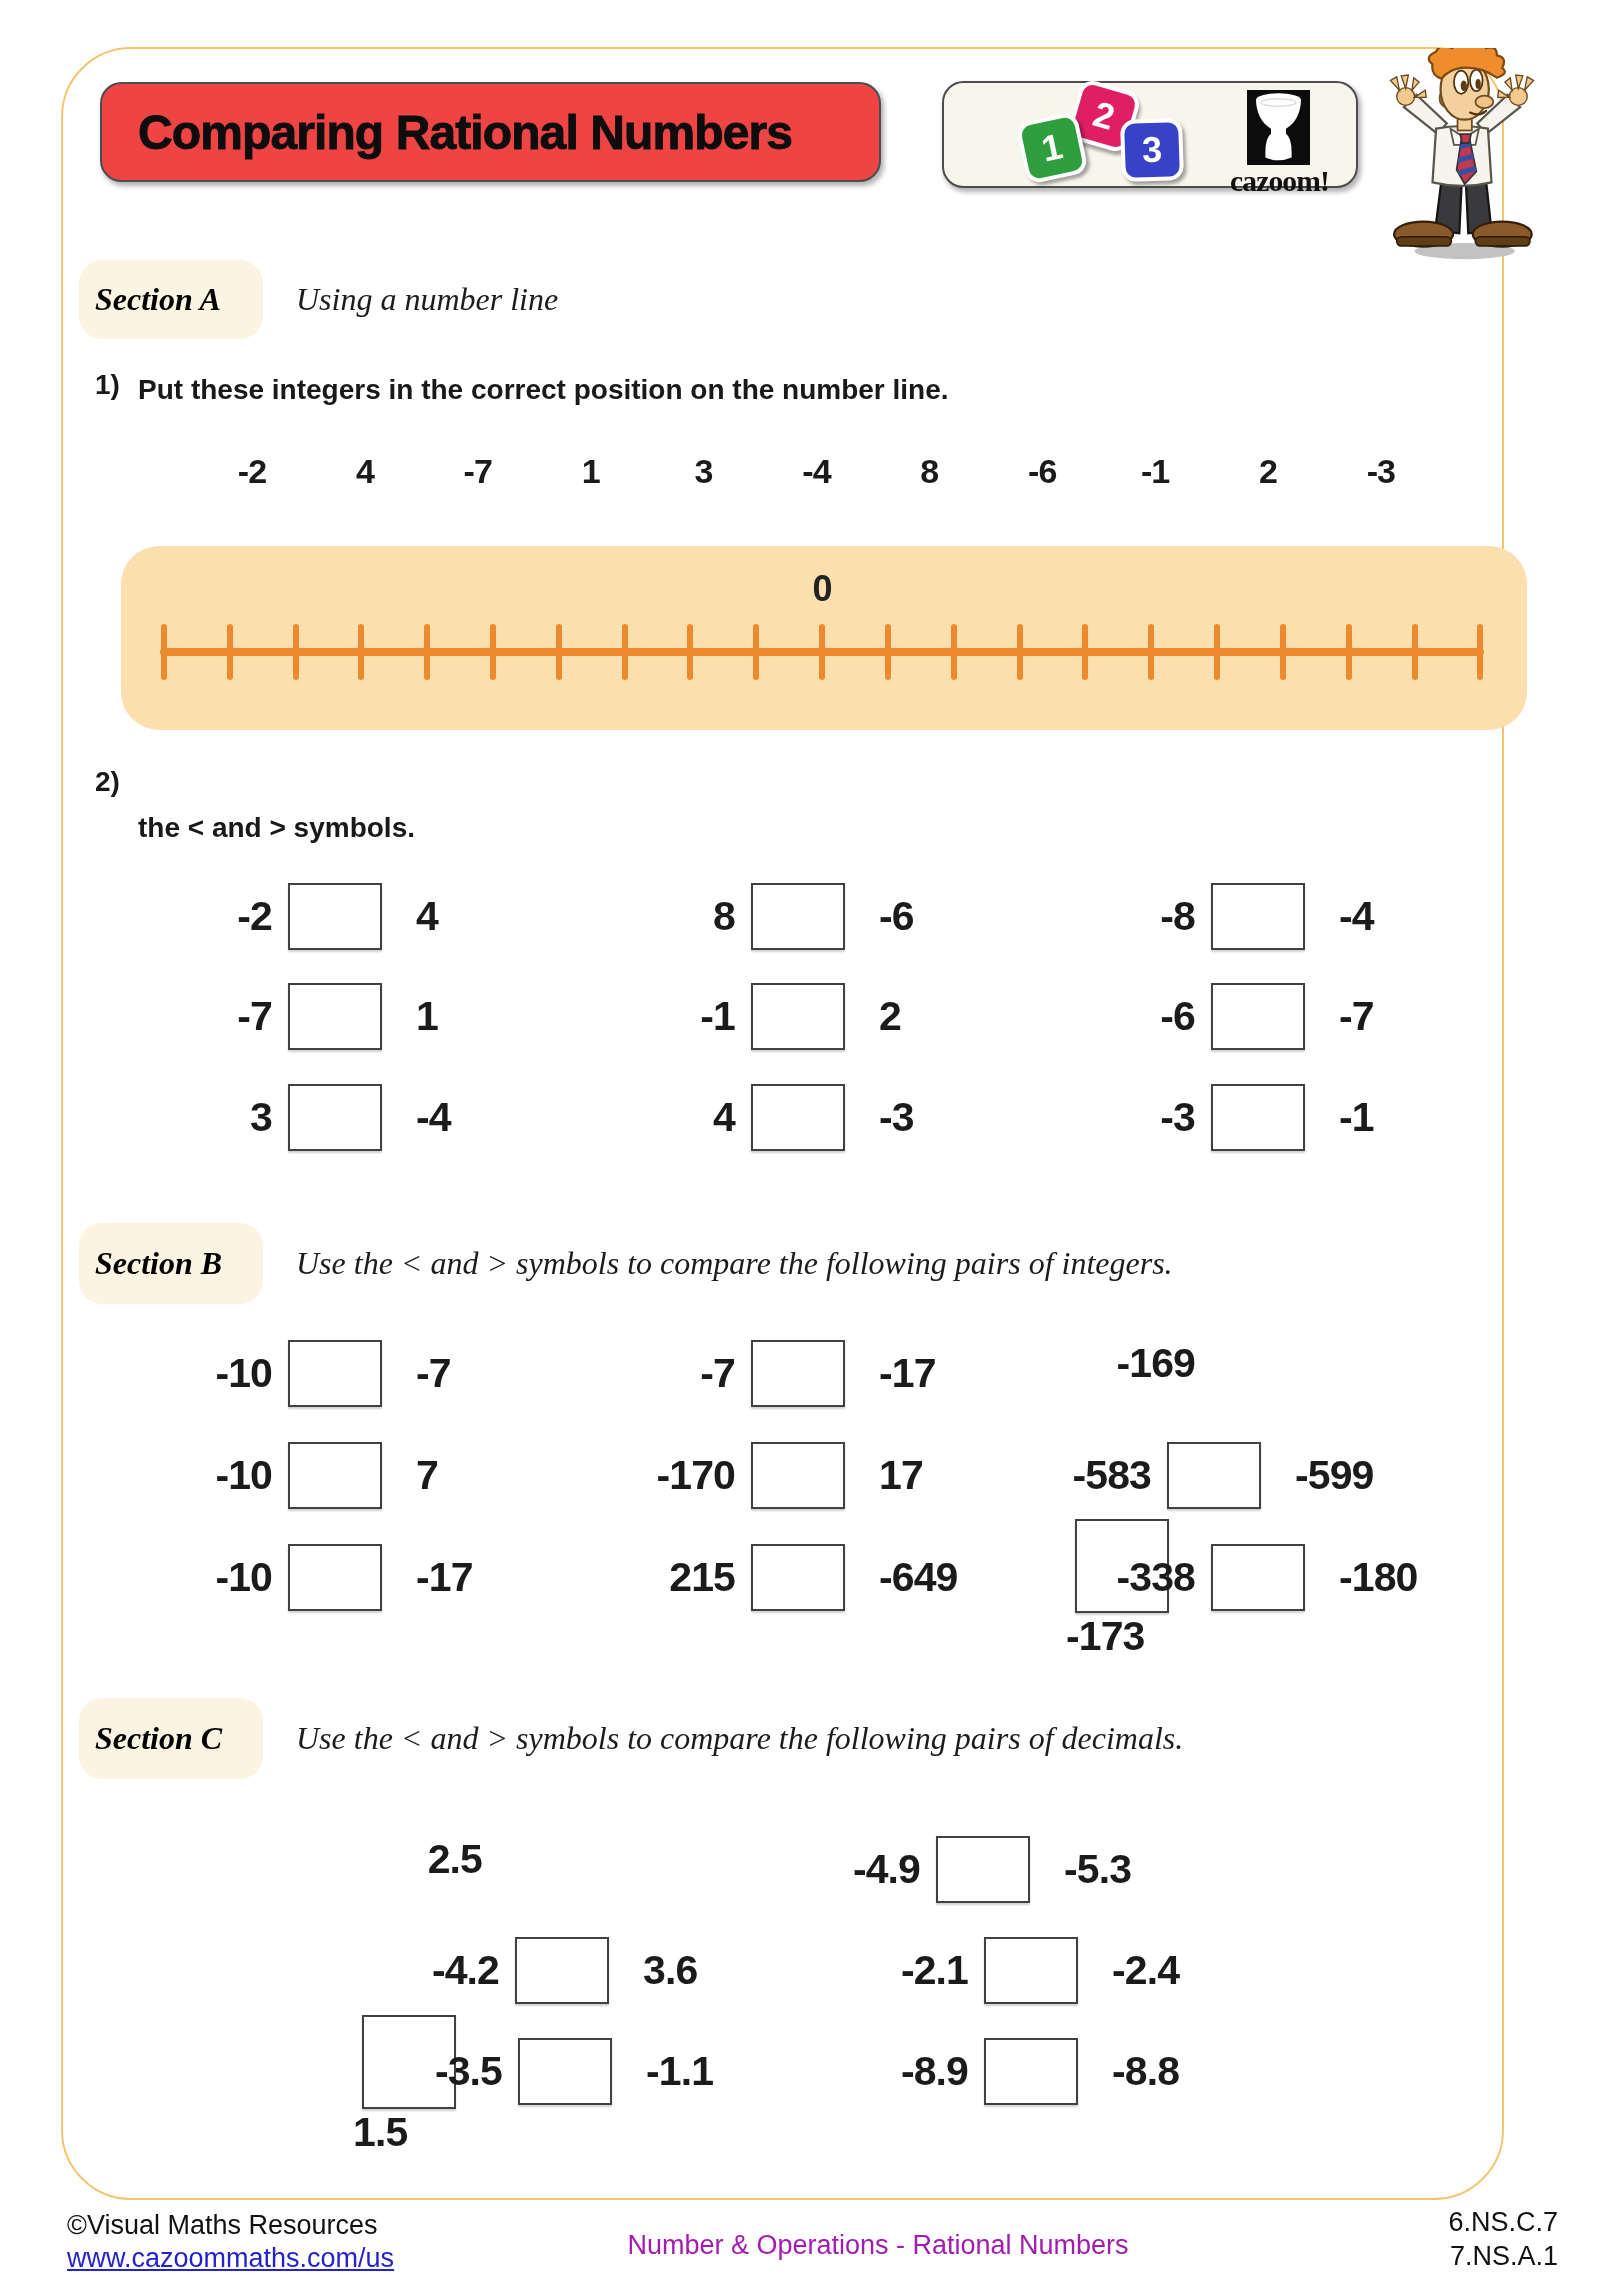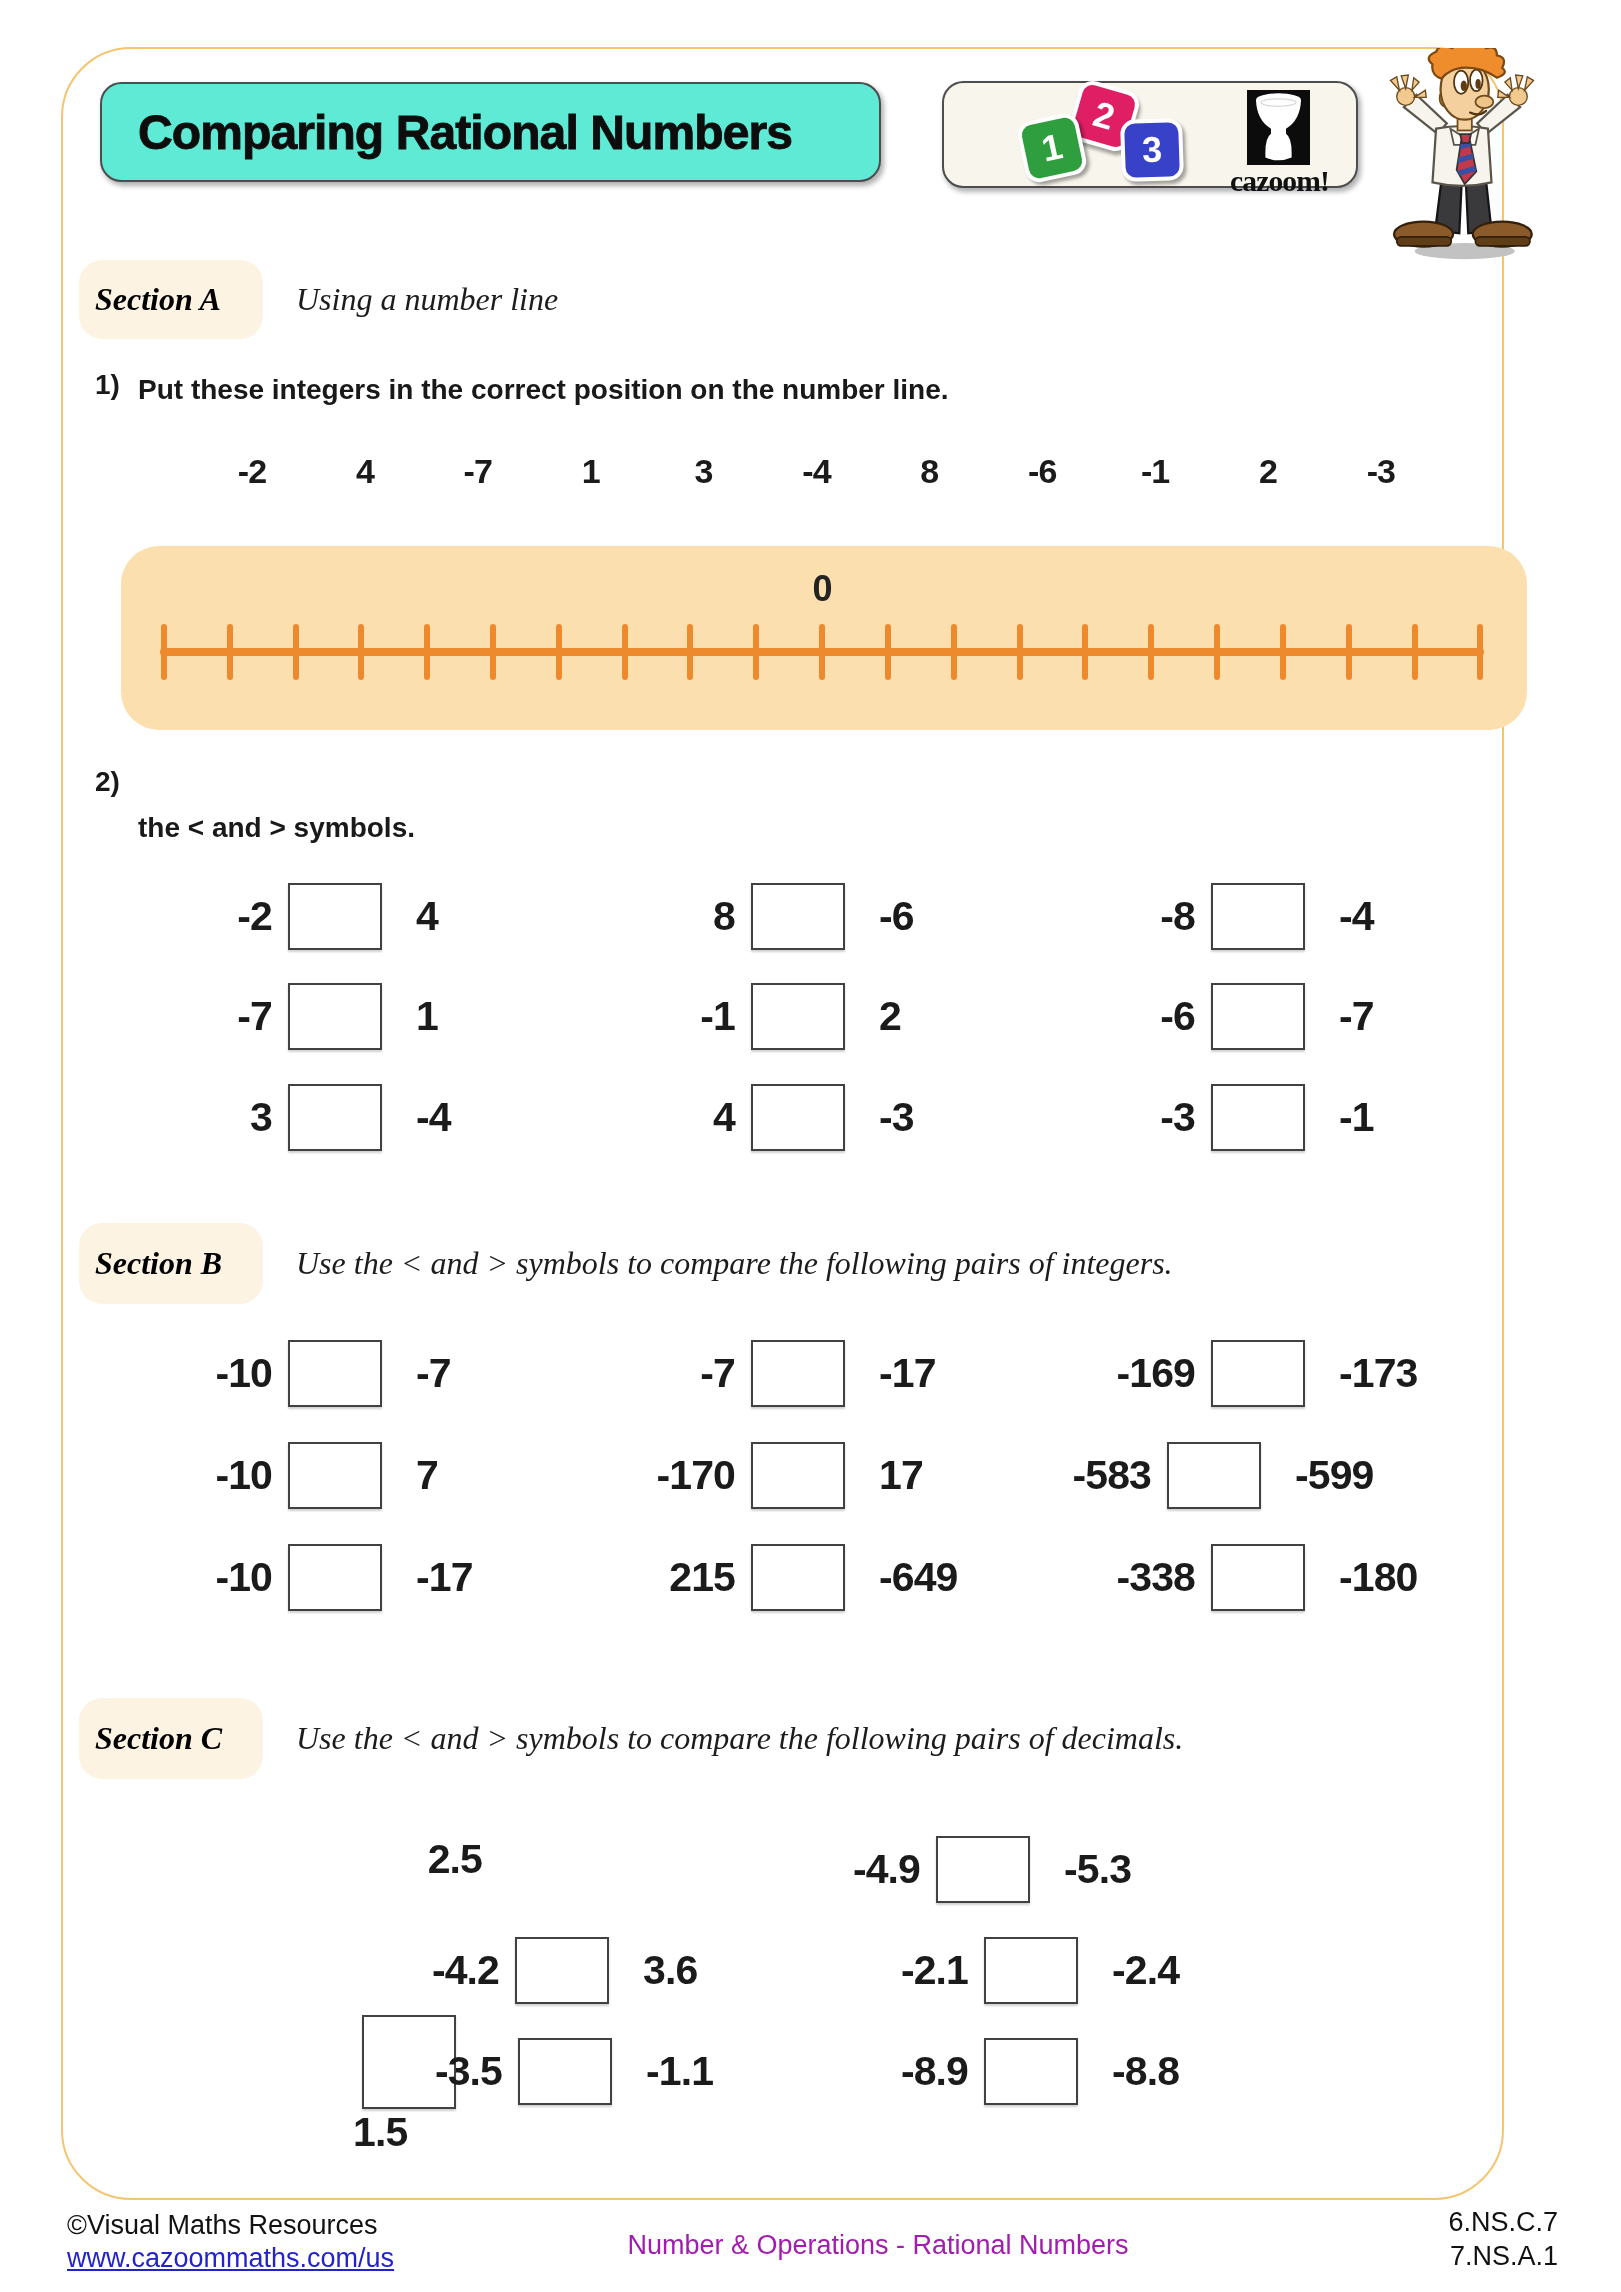--- a/index.html
+++ b/index.html
@@ -8,21 +8,21 @@
     font-family:"Liberation Sans",sans-serif;color:#231f20;overflow:hidden;
   }
   .abs{position:absolute;}
   
   .page-frame{
     left:61px;top:47px;width:1439px;height:2149px;
     border:2.7px solid #f5c470;border-radius:70px;background:transparent;
   }
   
   .title-box{
-    left:100px;top:82px;width:781px;height:100px;background:#5eead4;
+    left:100px;top:82px;width:781px;height:100px;background:#ef4444;
     border:2.7px solid #4d4d4f;border-radius:21.5px;box-shadow:2.7px 3.6px 5.4px rgba(0,0,0,.30);
     display:flex;align-items:center;padding-left:36px;box-sizing:border-box;
   }
   .title-text{
     font-size:48px;font-weight:bold;letter-spacing:-0.9px;color:#0d0d0d;
     -webkit-text-stroke:0.9px #0d0d0d;white-space:nowrap;
   }
   .logo-box{
     left:942px;top:81px;width:416px;height:107px;background:#f8f5ec;
     border:2.7px solid #4d4d4f;border-radius:21.5px;box-shadow:2.7px 3.6px 5.4px rgba(0,0,0,.30);
@@ -288,21 +288,21 @@
     <div class="pair" style="left: 109px; top: 1340px;">
       <span class="pnum pl">-10</span>
       <span class="pbox"></span>
       <span class="pnum pr">-7</span>
     </div>
     <div class="pair" style="left: 572px; top: 1340px;">
       <span class="pnum pl">-7</span>
       <span class="pbox"></span>
       <span class="pnum pr">-17</span>
     </div>
-    <div class="pair" style="left: 1032px; top: 1340px;">
+    <div class="pair" style="left: 1032px; top: 1340px; flex-direction: column;">
       <span class="pnum pl">-169</span>
       <span class="pbox"></span>
       <span class="pnum pr">-173</span>
     </div>
     <div class="pair" style="left: 109px; top: 1442px;">
       <span class="pnum pl">-10</span>
       <span class="pbox"></span>
       <span class="pnum pr">7</span>
     </div>
     <div class="pair" style="left: 572px; top: 1442px;">

